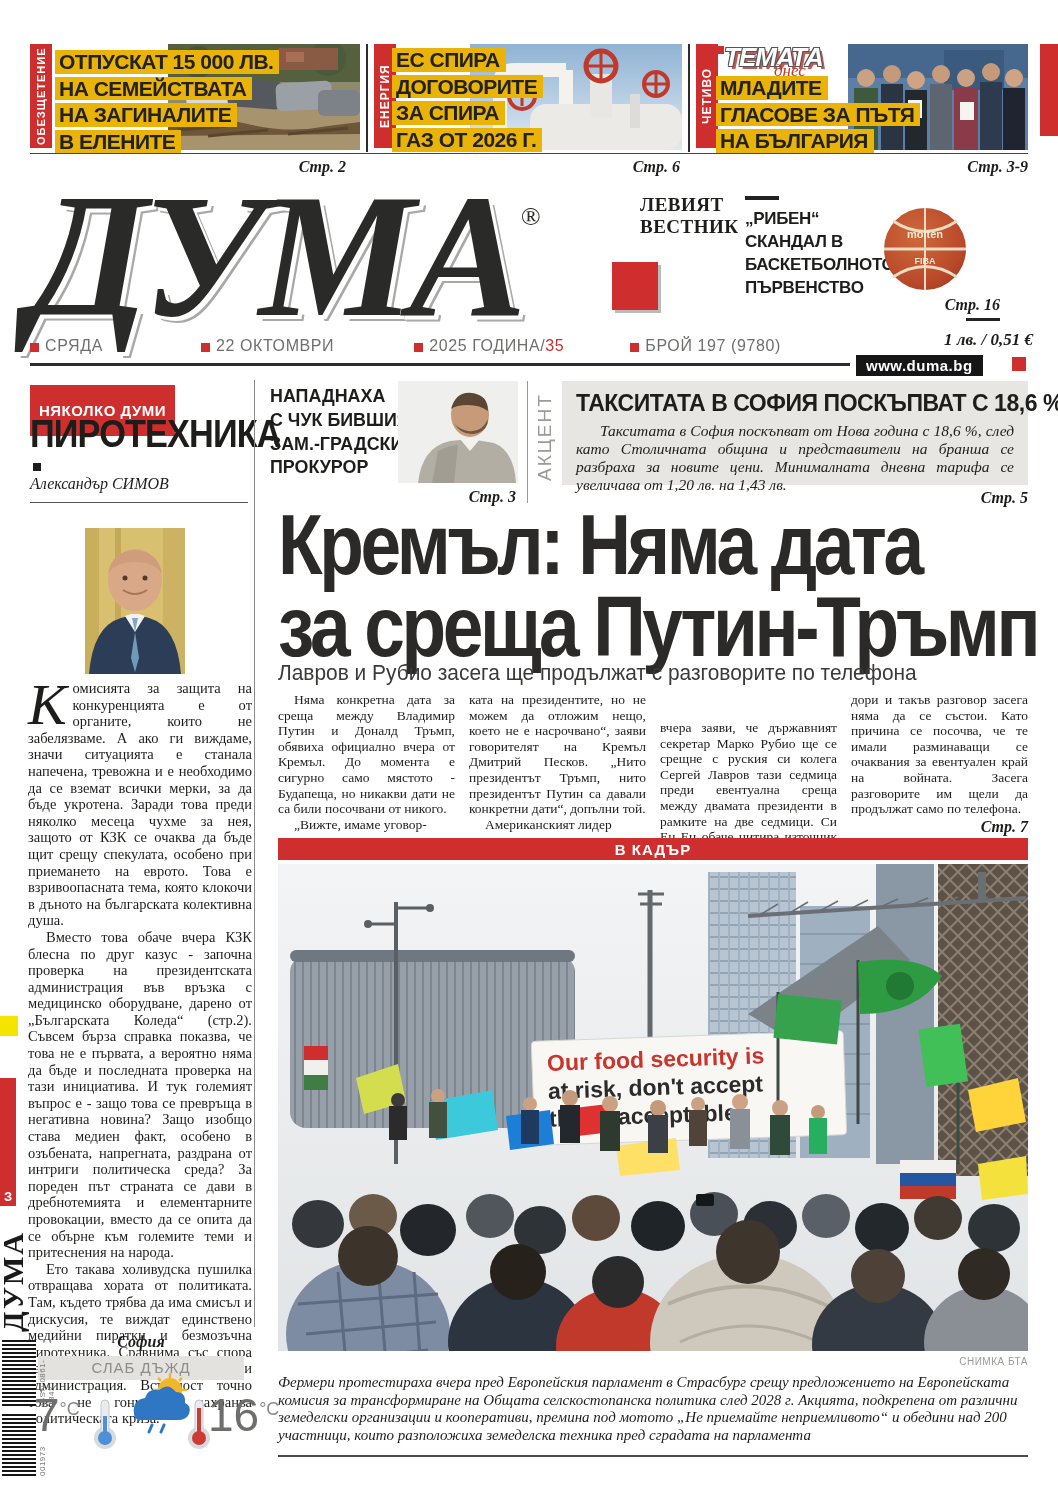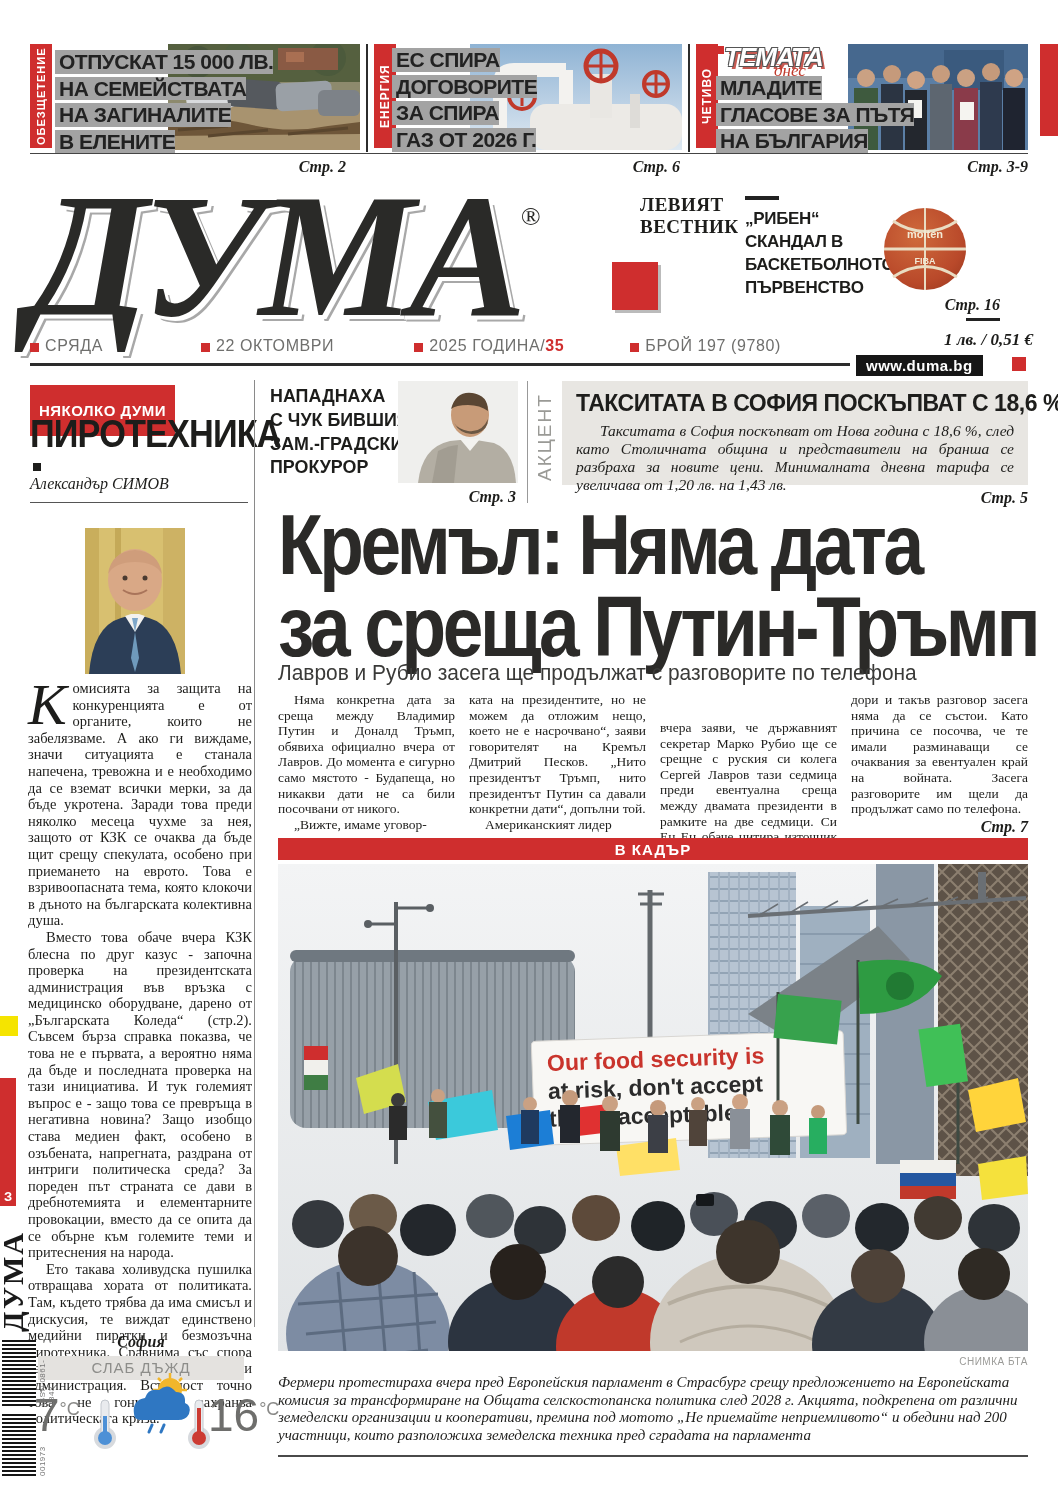--- a/index.html
+++ b/index.html
@@ -8,21 +8,21 @@
   .abs{position:absolute;}
   .sans{font-family:"Liberation Sans",sans-serif;}
   .cond{font-family:"Liberation Sans",sans-serif;font-weight:700;transform-origin:left top;}
   .vlabel{background:#cf2e2e;color:#fff;writing-mode:vertical-rl;transform:rotate(180deg);
           font-family:"Liberation Sans",sans-serif;font-weight:700;letter-spacing:1px;
           display:flex;align-items:center;justify-content:center;}
   .vlabel-gray{color:#9a9a96;writing-mode:vertical-rl;transform:rotate(180deg);
           font-family:"Liberation Sans",sans-serif;font-weight:400;letter-spacing:2px;
           display:flex;align-items:center;justify-content:center;font-size:19px;}
   .tline{display:block;margin-bottom:3px;white-space:nowrap;}
-  .tline span{background:#a3a3a3;padding:1px 0 0 4px;display:inline-block;
+  .tline span{background:#eab308;padding:1px 6px 0 4px;display:inline-block;
         font-family:"Liberation Sans",sans-serif;font-weight:700;font-size:21px;line-height:1.08;
         letter-spacing:-0.5px;color:#222;}
   .pageref{font-style:italic;font-weight:700;font-size:16px;text-align:right;color:#1d1d1b;}
   .rule{background:#2c2c2c;}
   .bullet{display:inline-block;width:9px;height:9px;background:#cf2e2e;margin-right:6px;vertical-align:middle;}
   .dateitem{font-family:"Liberation Sans",sans-serif;font-size:16px;color:#6f6f6d;letter-spacing:0.6px;}
   .bodytext{font-size:13.5px;line-height:15.6px;text-align:justify;}
   .bodytext p{margin:0 0 0 0;text-indent:16px;}
   .opinion-text{font-size:14.5px;line-height:16.6px;text-align:justify;}
   .opinion-text p{margin:0;text-indent:18px;}
@@ -189,21 +189,21 @@
   <div class="abs pageref" style="left:900px;top:296px;width:100px;">Стр. 16</div>
   <div class="abs" style="left:966px;top:318px;width:34px;height:3px;background:#222;"></div>
 
   <div class="abs" style="left:858px;top:330px;width:175px;text-align:right;font-style:italic;font-weight:700;font-size:17px;">1 лв. / 0,51 €</div>
 
   <div class="abs" style="left:30px;top:337px;">
     <span class="bullet"></span><span class="dateitem">СРЯДА</span>
     <span style="display:inline-block;width:90px;"></span>
     <span class="bullet"></span><span class="dateitem">22 ОКТОМВРИ</span>
     <span style="display:inline-block;width:72px;"></span>
-    <span class="bullet"></span><span class="dateitem">2025 ГОДИНА/</span><span class="dateitem" style="color:#cf2e2e;font-weight:700;">35</span>
+    <span class="bullet"></span><span class="dateitem">2025 ГОДИНА/</span><span class="dateitem" style="color:#cf2e2e;font-weight:400;">35</span>
     <span style="display:inline-block;width:58px;"></span>
     <span class="bullet"></span><span class="dateitem">БРОЙ 197 (9780)</span>
   </div>
 
   <div class="abs" style="left:856px;top:355px;background:#161616;color:#fff;padding:2px 10px;
        font-family:'Liberation Sans',sans-serif;font-weight:700;font-size:15px;letter-spacing:0.5px;">www.duma.bg</div>
   <div class="abs" style="left:1012px;top:357px;width:14px;height:14px;background:#cf2e2e;"></div>
 
   <div class="abs rule" style="left:30px;top:363px;width:820px;height:3px;"></div>
 
@@ -314,21 +314,21 @@
   </div>
 
   <div class="abs" style="left:278px;top:505px;width:770px;">
     <div class="cond" style="font-size:86px;line-height:0.92;letter-spacing:-4px;transform:scaleX(0.85);white-space:nowrap;color:#2b2a28;">Кремъл: Няма дата</div>
     <div class="cond" style="font-size:86px;line-height:0.98;letter-spacing:-4px;transform:scaleX(0.85);white-space:nowrap;color:#2b2a28;">за среща Путин-Тръмп</div>
   </div>
   <div class="abs sans" style="left:278px;top:660px;font-size:22px;color:#3a3a38;transform:scaleX(0.95);transform-origin:left;white-space:nowrap;">Лавров и Рубио засега ще продължат с разговорите по телефона</div>
 
   <div class="abs" style="left:278px;top:692px;width:750px;height:140px;display:flex;gap:14px;">
     <div class="bodytext" style="flex:1;">
-      <p>Няма конкретна дата за среща между Владимир Путин и Доналд Тръмп, обявиха официално вчера от Лавров. До момента е сигурно само мястото - Будапеща, но никакви дати не са били посочвани от никого.</p>
+      <p>Няма конкретна дата за среща между Владимир Путин и Доналд Тръмп, обявиха официално вчера от Кремъл. До момента е сигурно само мястото - Будапеща, но никакви дати не са били посочвани от никого.</p>
       <p>„Вижте, имаме уговор-</p>
     </div>
     <div class="bodytext" style="flex:1;">
       <p style="text-indent:0;">ката на президентите, но не можем да отложим нещо, което не е насрочвано“, заяви говорителят на Кремъл Дмитрий Песков. „Нито президентът Тръмп, нито президентът Путин са давали конкретни дати“, допълни той.</p>
       <p>Американският лидер</p>
     </div>
     <div class="bodytext" style="flex:1;margin-top:28px;">
       <p style="text-indent:0;">вчера заяви, че държавният секретар Марко Рубио ще се срещне с руския си колега Сергей Лавров тази седмица преди евентуална среща между двамата президенти в рамките на две седмици. Си Ен Ен обаче цитира източник от Белия дом, според когото</p>
     </div>
     <div class="bodytext" style="flex:1;">

